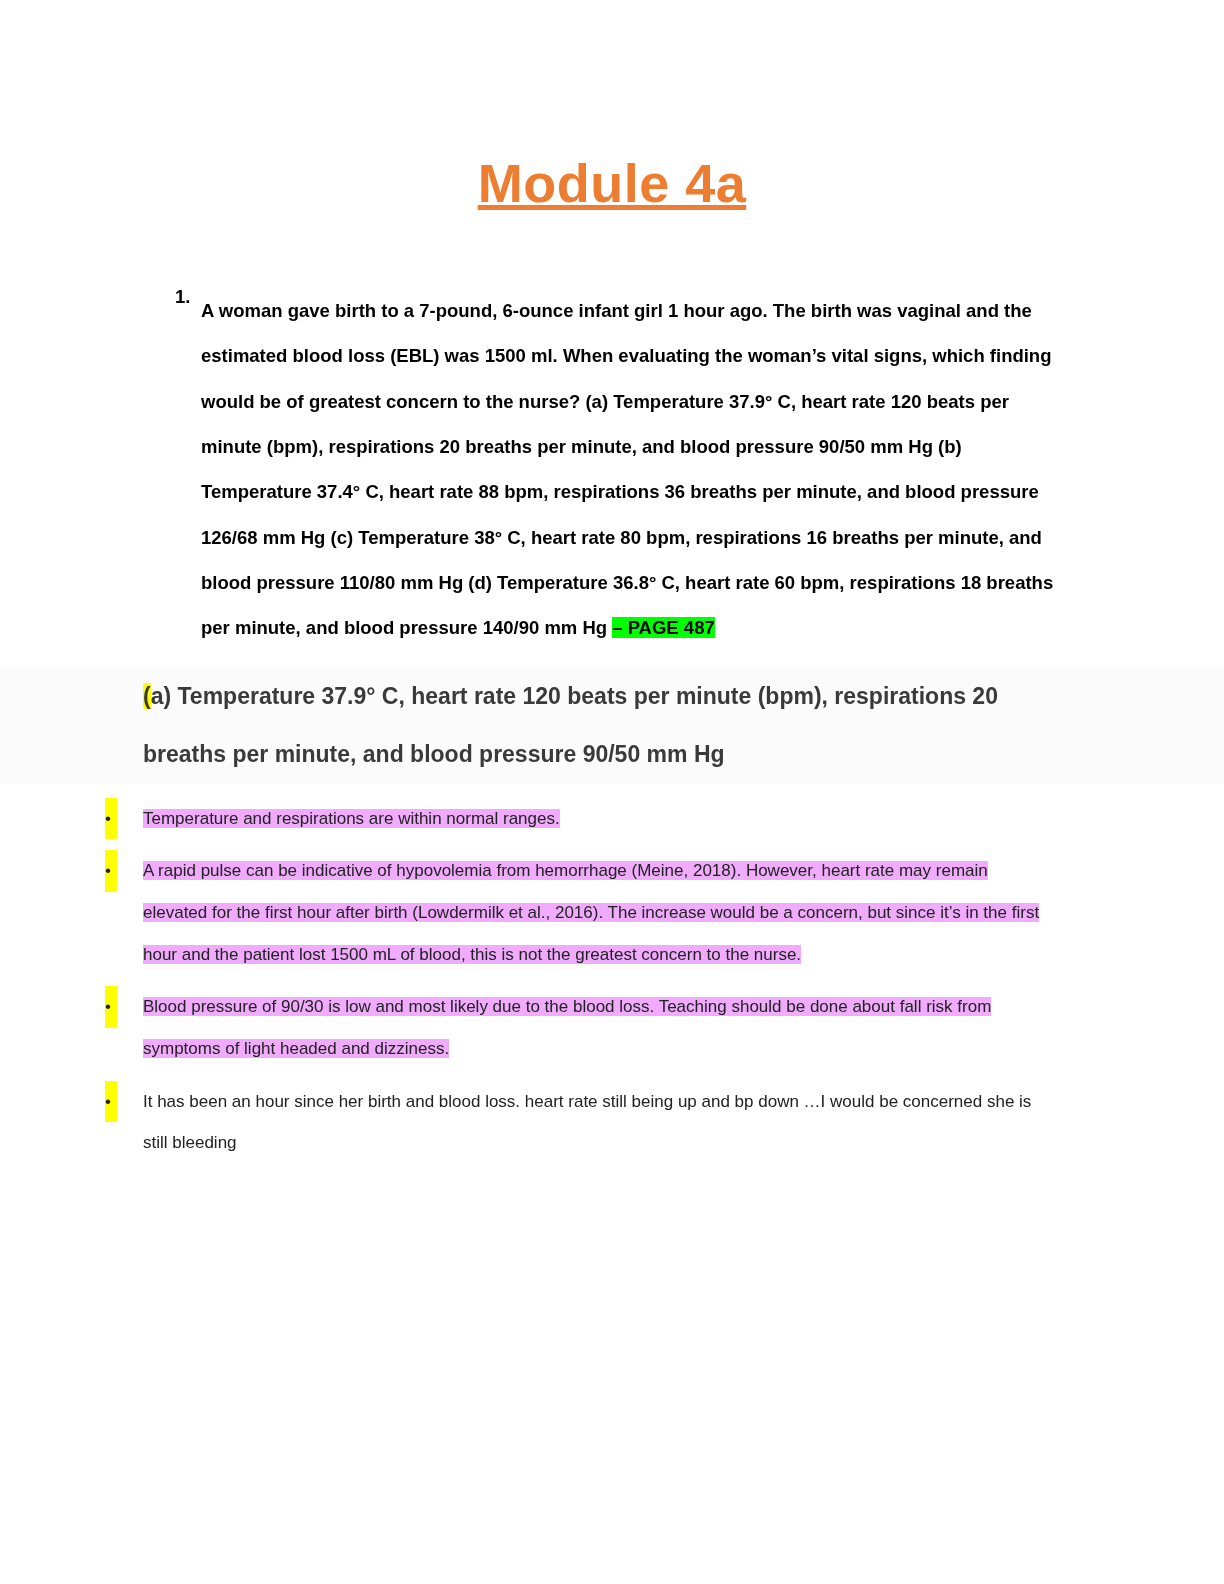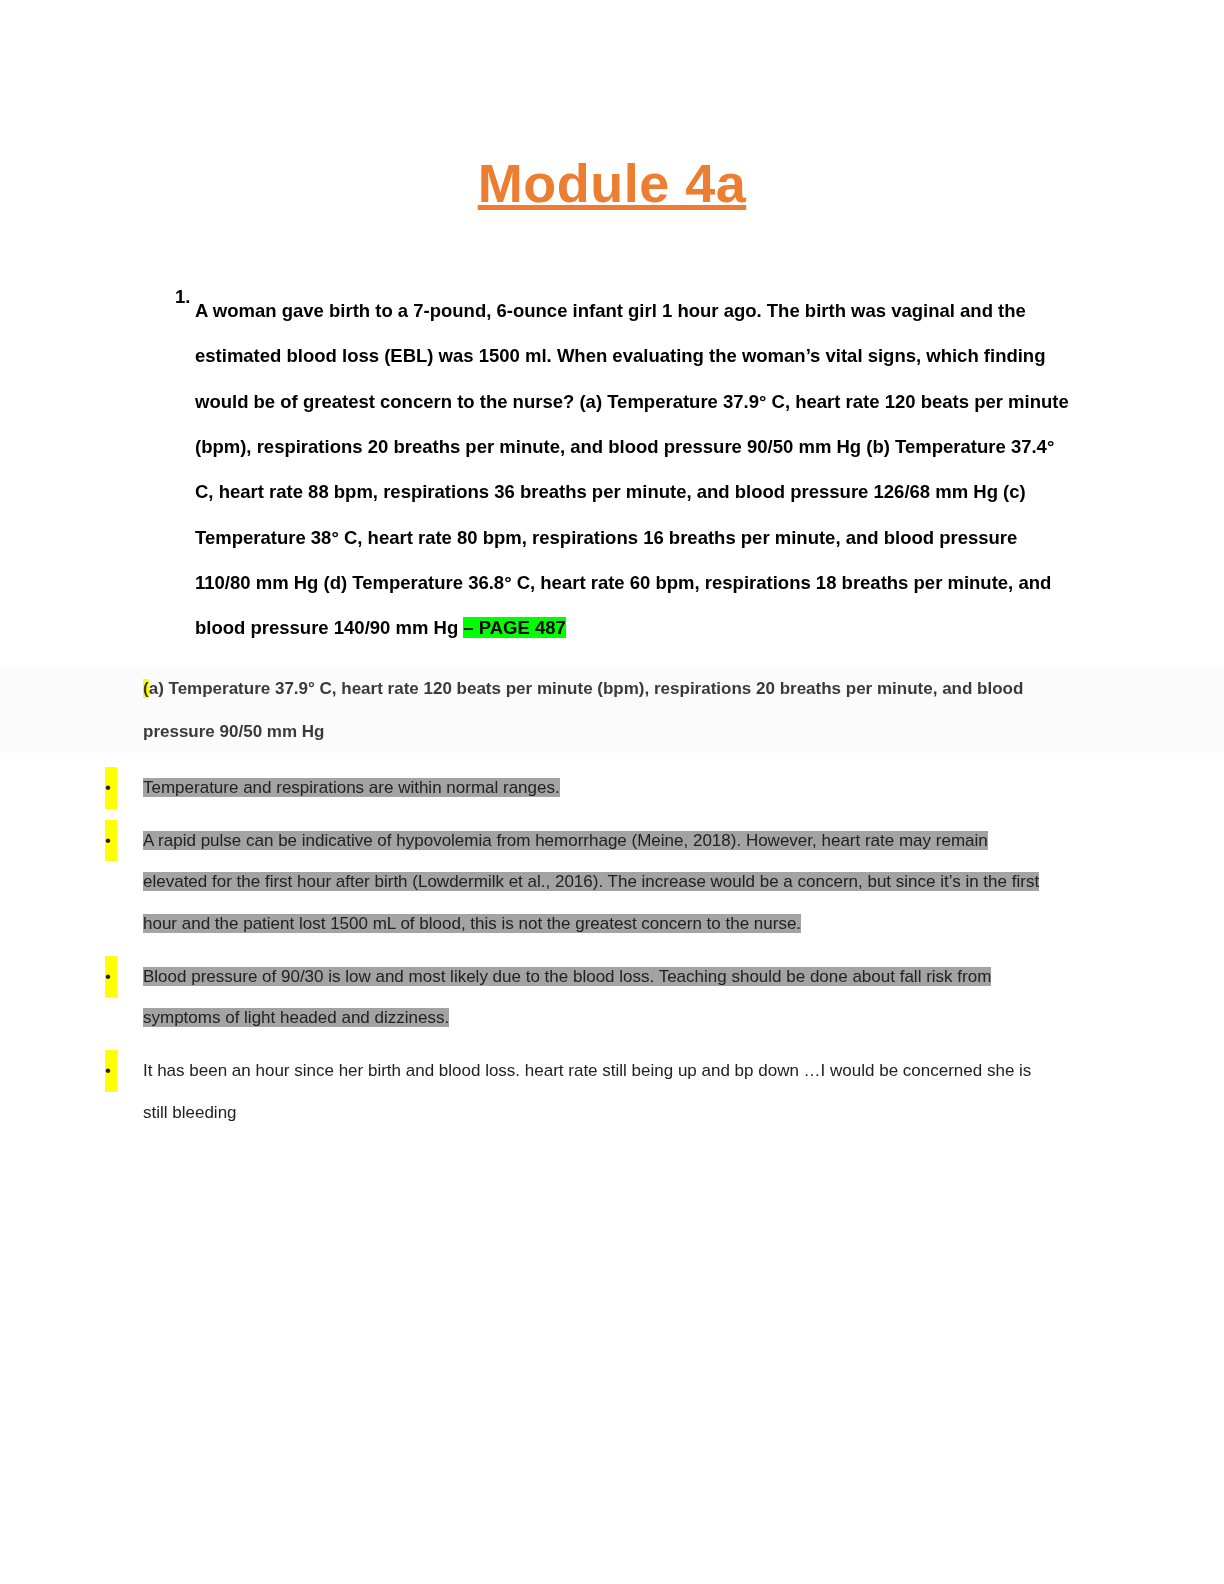--- a/index.html
+++ b/index.html
@@ -43,37 +43,37 @@
   .q-number {
     position: absolute;
     left: 175px;
     top: 0;
     font-size: 18.5px;
     font-weight: bold;
     color: #000000;
     line-height: 1;
   }
   .q-text {
-    margin-left: 20px;
+    margin-left: 26px;
     font-size: 18.5px;
     font-weight: bold;
     line-height: 2.45;
     color: #000000;
     text-align: left;
   }
   .hl-green {
     background: #00FF00;
     font-weight: bold;
   }
 
   
   .answer-para {
     margin: 16px 0 0 0;
     padding: 0 155px 0 143px;
-    font-size: 17px;
+    font-size: 23px;
     font-weight: bold;
     line-height: 2.55;
     color: #3a3a3a;
     background: #fbfbfb;
   }
   .answer-para .hl-y-small {
     background: #FFFF00;
   }
 
   
@@ -92,21 +92,21 @@
   }
   ul.notes li .bullet {
     position: absolute;
     left: 105px;
     top: 0;
     font-size: 17px;
     line-height: 2.45;
     color: #222222;
   }
   .hl {
-    background: #a3a3a3;
+    background: #f0abfc;
     box-decoration-break: clone;
     -webkit-box-decoration-break: clone;
   }
   .no-hl {
     background: transparent;
   }
   .bullet-hl {
     background: #FFFF00;
     padding-right: 6px;
   }

